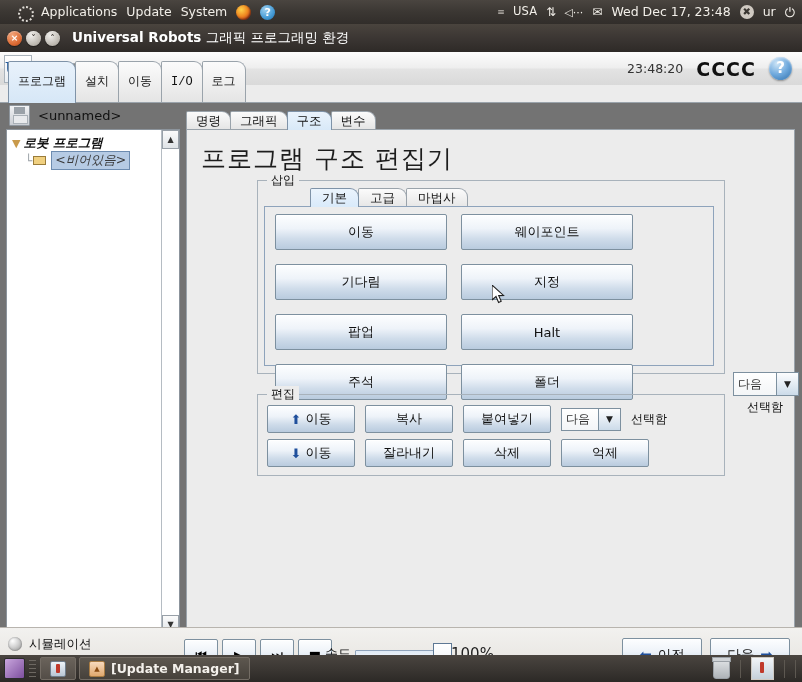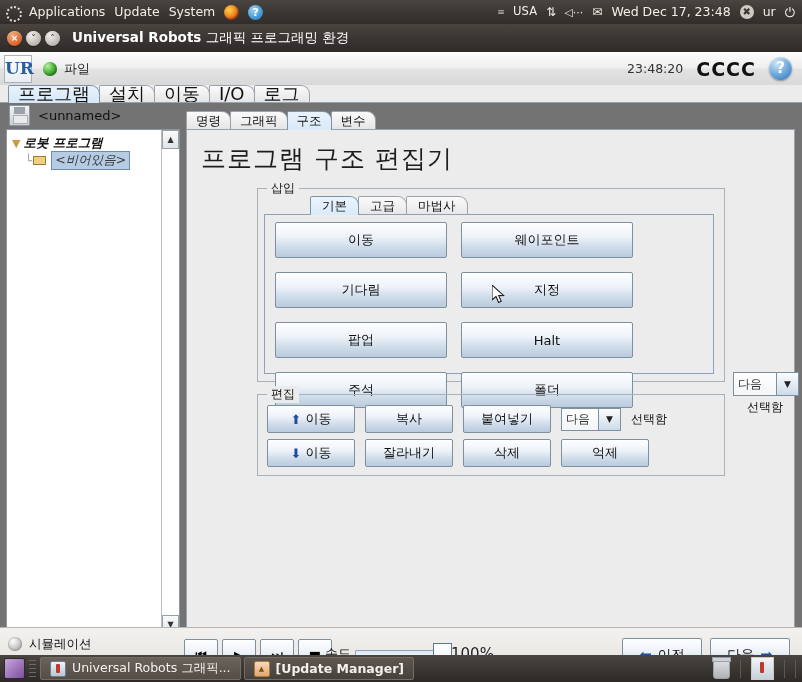--- a/index.html
+++ b/index.html
@@ -11,21 +11,21 @@
   }
   #screen{position:relative;width:802px;height:682px;}
 
   
   .gnome-panel{
     position:absolute;left:0;top:0;width:802px;height:24px;
     background:linear-gradient(180deg,#4a4540 0%,#3b3733 50%,#312d2a 100%);
     color:#e8e4de;font-size:12.5px;
     display:flex;align-items:center;
   }
-  .gp-left{display:flex;align-items:center;gap:9px;padding-left:4px;}
+  .gp-left{display:flex;align-items:center;gap:9px;padding-left:16px;}
   .gp-right{margin-left:auto;display:flex;align-items:center;gap:9px;padding-right:7px;}
   .gp-item{color:#f2efe9;white-space:nowrap;line-height:1;}
   .gp-menu{font-size:12.5px;}
   .ub-logo{
     width:16px;height:16px;position:relative;display:inline-block;
   }
   .ub-logo:before{
     content:"";position:absolute;left:2px;top:2px;width:12px;height:12px;
     border:2px dotted #dedad4;border-radius:50%;
   }
@@ -94,25 +94,25 @@
     color:#fff;font-size:15px;font-weight:bold;text-align:center;line-height:23px;
     box-shadow:inset 0 1px 2px rgba(255,255,255,.6),0 1px 2px rgba(0,0,0,.35);}
 
   
   .main-tabs{
     position:absolute;left:0;top:33px;width:802px;height:18px;
     background:#ececec;
   }
   .tabrow{position:absolute;left:8px;top:0;display:flex;align-items:flex-end;height:18px;}
   .tab{
-    position:relative;height:17px;line-height:16px;padding:0 9px;font-size:18px;
+    position:relative;height:17px;line-height:16px;padding:12px 9px;font-size:12px;
     background:linear-gradient(180deg,#fbfbfb,#e4e4e4);
     border:1px solid #9aa3ab;border-bottom:none;
     border-radius:2px 9px 0 0;margin-right:-1px;color:#111;
-    white-space:nowrap;cursor:default;
+    white-space:nowrap;cursor:default;font-family:Liberation Mono, monospace;
   }
   .tab.sel{background:linear-gradient(180deg,#e9f2fb,#d6e7f7);z-index:3;border-color:#7f93a8;}
   .tabs-underline{position:absolute;left:0;top:50px;width:802px;height:1px;background:#9aa3ab;}
 
   .content{
     position:absolute;left:0;top:51px;width:802px;height:552px;background:#737373;
   }
 
   
   .leftpanel{position:absolute;left:3px;top:0;width:178px;height:548px;}
@@ -169,21 +169,21 @@
     border:1px solid #9aa3ab;border-top:1px solid #9aa3ab;background:#ececec;
   }
   .page-title{
     position:absolute;left:14px;top:12px;font-size:25px;color:#1d1d1d;letter-spacing:1px;
   }
 
   
   .grp{position:absolute;border:1px solid #a8b2bb;}
   .grp-label{position:absolute;top:-9px;left:9px;background:#ececec;padding:0 4px;font-size:12px;color:#111;}
 
-  .ins-grp{left:70px;top:58px;width:466px;height:192px;text-decoration:underline;}
+  .ins-grp{left:70px;top:50px;width:466px;height:192px;text-decoration:underline;}
   .ins-tabs{position:absolute;left:8px;top:7px;display:flex;align-items:flex-end;height:19px;padding-left:44px;}
   .itab{
     height:18px;line-height:17px;padding:0 11px;font-size:12.5px;
     background:linear-gradient(180deg,#fbfbfb,#e6e6e6);
     border:1px solid #9aa3ab;border-bottom:none;border-radius:2px 9px 0 0;
     margin-right:-1px;color:#111;white-space:nowrap;cursor:default;
   }
   .itab.sel{background:linear-gradient(180deg,#ebf4fd,#d9eafa);z-index:3;border-color:#7f93a8;}
   .ins-inner{
     position:absolute;left:6px;top:25px;width:448px;height:158px;
@@ -546,21 +546,20 @@
       </div>
     </div>
   </div>
 
   <div class="taskbar">
     <div class="tb-show"></div>
     <div class="tb-grip"></div>
     <div id="taskbar-windows" style="display:flex;align-items:center;">
         <div class="tb-win">
           <span class="tb-ico ur"></span>
-          <span>Universal Robots 그래픽...</span>
         </div>
         <div class="tb-win active">
           <span class="tb-ico up"></span>
           <span style="font-weight: bold;">[Update Manager]</span>
         </div>
       </div>
     <div class="tb-right">
       <div class="trash"></div>
       <div class="tb-sep"></div>
       <div class="tb-appbox"></div>

